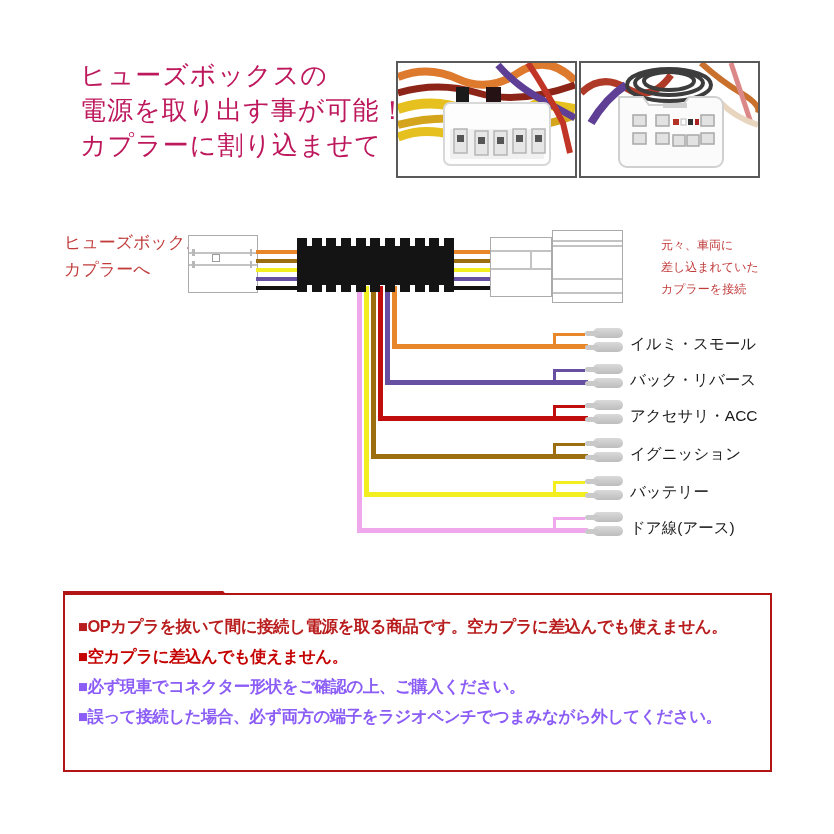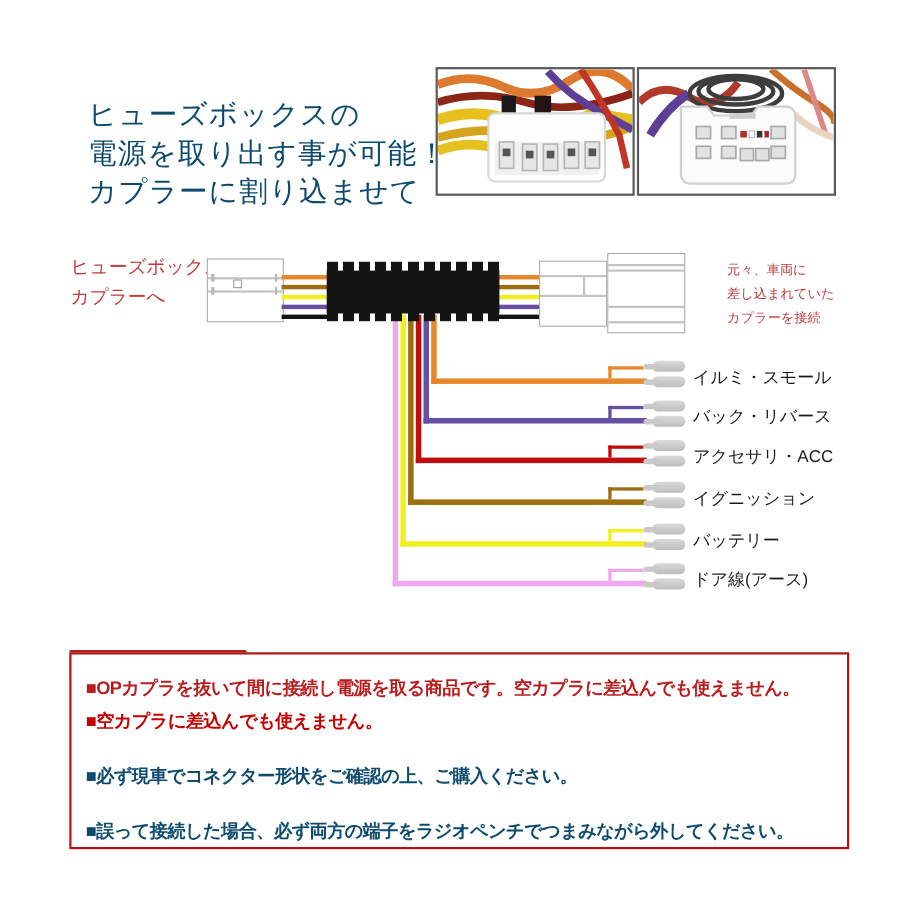--- a/index.html
+++ b/index.html
@@ -1,21 +1,21 @@
 <!DOCTYPE html>
 <html><head>
 <meta charset="utf-8">
 <style>
   html,body{margin:0;padding:0;background:#fff;}
   .page{position:relative;width:834px;height:834px;background:#fff;overflow:hidden;
         font-family:"Liberation Sans","DejaVu Sans",sans-serif;}
 
   
   .headline{position:absolute;left:80px;top:58px;font-size:26px;line-height:35px;
-            color:#0c4a6e;letter-spacing:1px;margin-top:29px;}
+            color:#be185d;letter-spacing:1px;}
 
   
   .photos{position:absolute;left:396px;top:61px;display:flex;gap:2px;}
   .photo{margin:0;width:177px;height:113px;border:2px solid #595959;background:#fff;overflow:hidden;}
   .photo svg{display:block;}
 
   
   .dlabel{position:absolute;font-size:12px;line-height:22px;}
   .left-label{left:64px;top:229px;font-size:17px;line-height:27px;}
   .right-label{left:661px;top:234px;}
@@ -52,21 +52,21 @@
   
   .notice-tab{position:absolute;left:63px;top:567px;width:180px;height:26px;
               clip-path:polygon(0 0,89% 0,100% 100%,0 100%);
               color:#fff;font-size:18px;font-weight:bold;letter-spacing:3px;
               line-height:27px;padding-left:5px;box-sizing:border-box;margin-top:24px;}
   .notice-box{position:absolute;left:63px;top:593px;width:709px;height:179px;
               border:2px solid #b21414;box-sizing:border-box;background:#fff;
               padding:16px 0 0 13px;}
   .notice-box .item{font-size:16.5px;font-weight:bold;line-height:30px;
                     white-space:nowrap;letter-spacing:-0.5px;}
-  .item.black{color:#0c4a6e;margin-top:20px;}
+  .item.black{color:#8b5cf6;}
 </style>
 </head>
 <body>
 
 <div class="page">
 
   <div class="headline">
     <div>ヒューズボックスの</div>
     <div>電源を取り出す事が可能！</div>
     <div>カプラーに割り込ませて</div>

